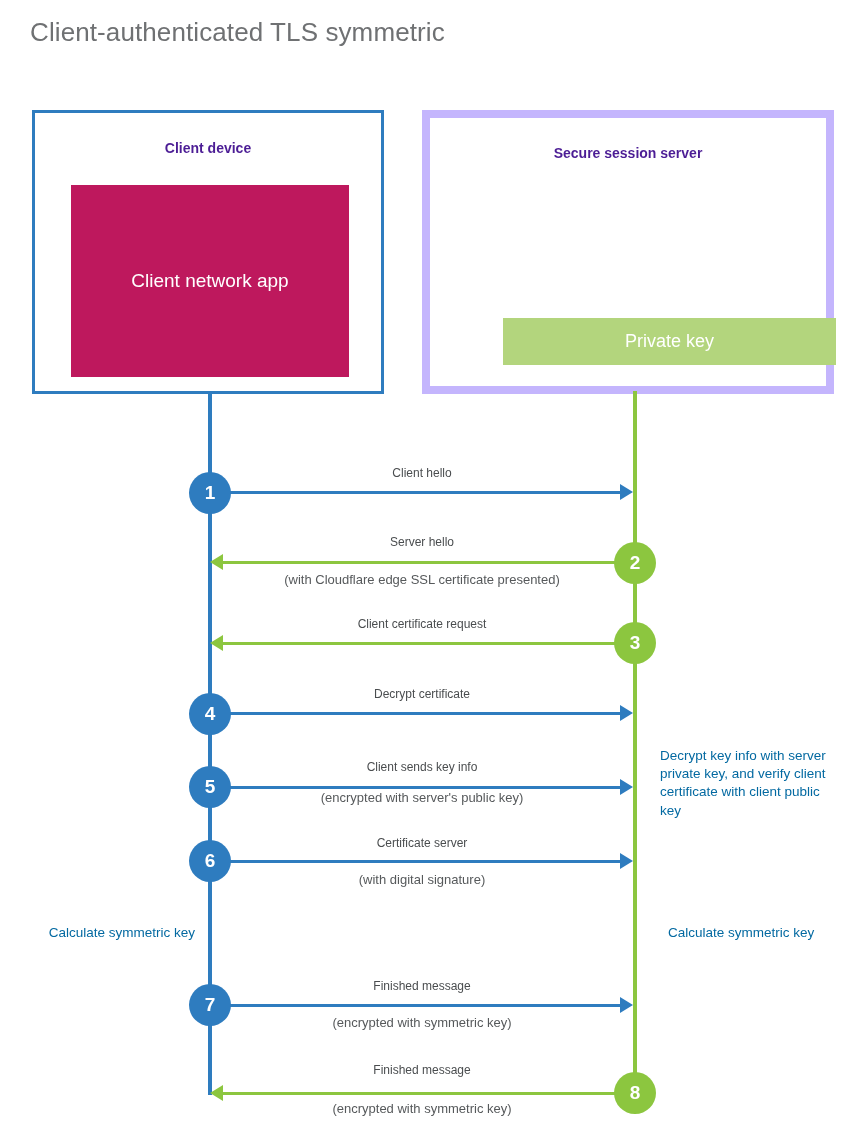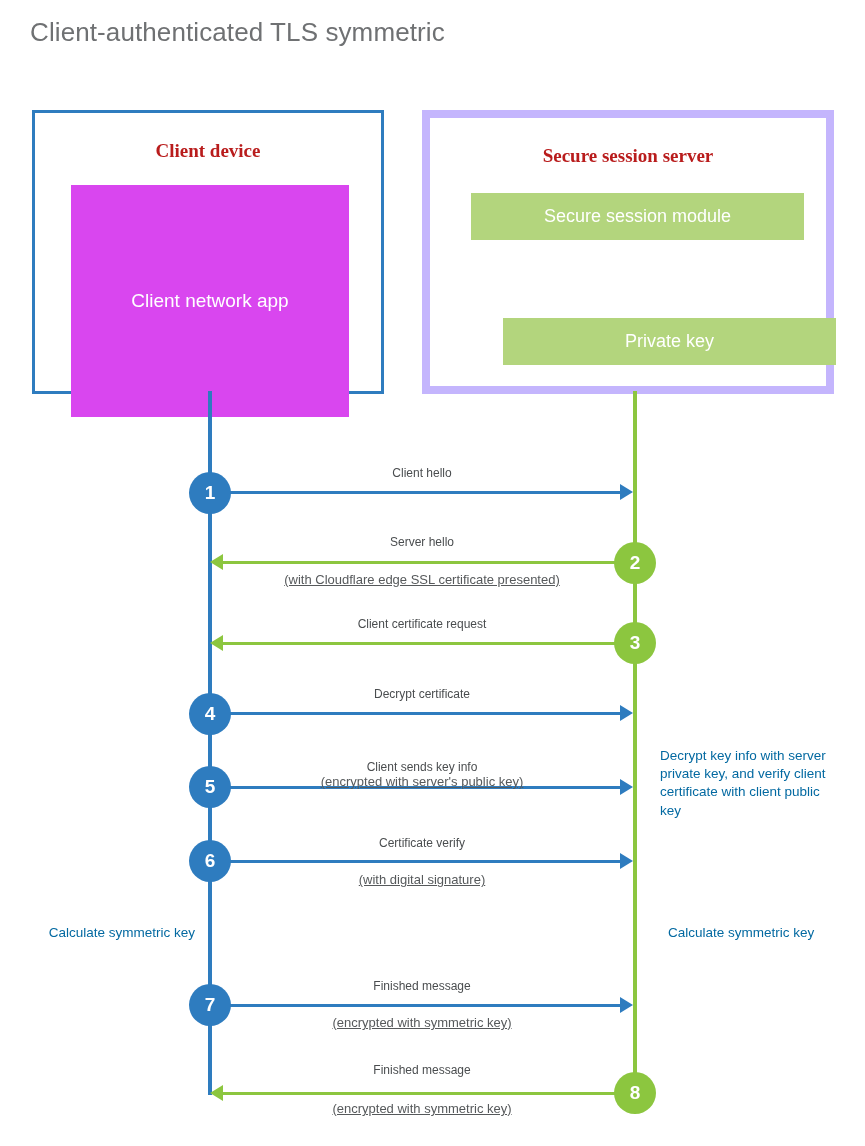--- a/index.html
+++ b/index.html
@@ -45,33 +45,32 @@
     width: 412px;
     height: 284px;
     border: 8px solid #c4b5fd;
   }
   .party-title {
     position: absolute;
     left: 0;
     right: 0;
     top: 27px;
     text-align: center;
-    font-size: 19px;
+    font-size: 14px;
     font-weight: bold;
-    color: #b91c1c;
-    font-family: Liberation Serif, serif;
+    color: #4c1d95;
   }
 
   #client-app {
     position: absolute;
     left: 36px;
     top: 72px;
     width: 278px;
-    height: 232px;
-    background: #d946ef;
+    height: 192px;
+    background: #be185d;
     color: #ffffff;
     font-size: 19px;
     font-weight: 300;
     display: flex;
     align-items: center;
     justify-content: center;
     text-align: center;
     line-height: 1.28;
   }
 
@@ -154,21 +153,20 @@
     color: #4a4d4f;
     white-space: nowrap;
   }
   .msg-sub {
     position: absolute;
     text-align: center;
     font-size: 13px;
     font-weight: 300;
     color: #56595b;
     white-space: nowrap;
-    text-decoration: underline;
   }
   .side-note {
     position: absolute;
     font-size: 13.5px;
     font-weight: 300;
     color: #0369a1;
     line-height: 1.35;
   }
   .side-note.right-align { text-align: right; }
   .side-note.left-align { text-align: left; }
@@ -178,21 +176,20 @@
 
 <div id="page-title">Client-authenticated TLS symmetric</div>
 
 <div class="party-box" id="client-box">
   <div class="party-title">Client device</div>
   <div id="client-app">Client network app</div>
 </div>
 
 <div class="party-box" id="server-box">
   <div class="party-title">Secure session server</div>
-  <div class="server-bar" id="server-bar-0">Secure session module</div>
   <div class="server-bar" id="server-bar-2">Private key</div>
 </div>
 
 <div class="lifeline" id="client-lifeline"></div>
 <div class="lifeline" id="server-lifeline"></div>
 
 <div class="msg-label" style="left:210px; top:466px; width:424px;">Client hello</div>
 <div class="arrow-line blue" style="left:228px; top:491px; width:392px;"></div>
 <div class="arrow-head right blue" style="left:620px; top:484px;"></div>
 <div class="step-circle blue" style="left:189px; top:472px;">1</div>
@@ -209,24 +206,24 @@
 <div class="step-circle green" style="left:614px; top:622px;">3</div>
 
 <div class="msg-label" style="left:210px; top:687px; width:424px;">Decrypt certificate</div>
 <div class="arrow-line blue" style="left:228px; top:712px; width:392px;"></div>
 <div class="arrow-head right blue" style="left:620px; top:705px;"></div>
 <div class="step-circle blue" style="left:189px; top:693px;">4</div>
 
 <div class="msg-label" style="left:210px; top:760px; width:424px;">Client sends key info</div>
 <div class="arrow-line blue" style="left:228px; top:786px; width:392px;"></div>
 <div class="arrow-head right blue" style="left:620px; top:779px;"></div>
-<div class="msg-sub" style="left:210px; top:774px; width:424px;">(encrypted with server's public key)</div>
+<div class="msg-sub" style="left:210px; top:790px; width:424px;">(encrypted with server's public key)</div>
 <div class="step-circle blue" style="left:189px; top:766px;">5</div>
 
-<div class="msg-label" style="left:210px; top:836px; width:424px;">Certificate verify</div>
+<div class="msg-label" style="left:210px; top:836px; width:424px;">Certificate server</div>
 <div class="arrow-line blue" style="left:228px; top:860px; width:392px;"></div>
 <div class="arrow-head right blue" style="left:620px; top:853px;"></div>
 <div class="msg-sub" style="left:210px; top:872px; width:424px;">(with digital signature)</div>
 <div class="step-circle blue" style="left:189px; top:840px;">6</div>
 
 <div class="side-note left-align" style="left:660px; top:747px; width:180px;">Decrypt key info with server private key, and verify client certificate with client public key</div>
 
 <div class="side-note right-align" style="left:40px; top:924px; width:155px;">Calculate symmetric key</div>
 <div class="side-note left-align" style="left:668px; top:924px; width:155px;">Calculate symmetric key</div>
 

